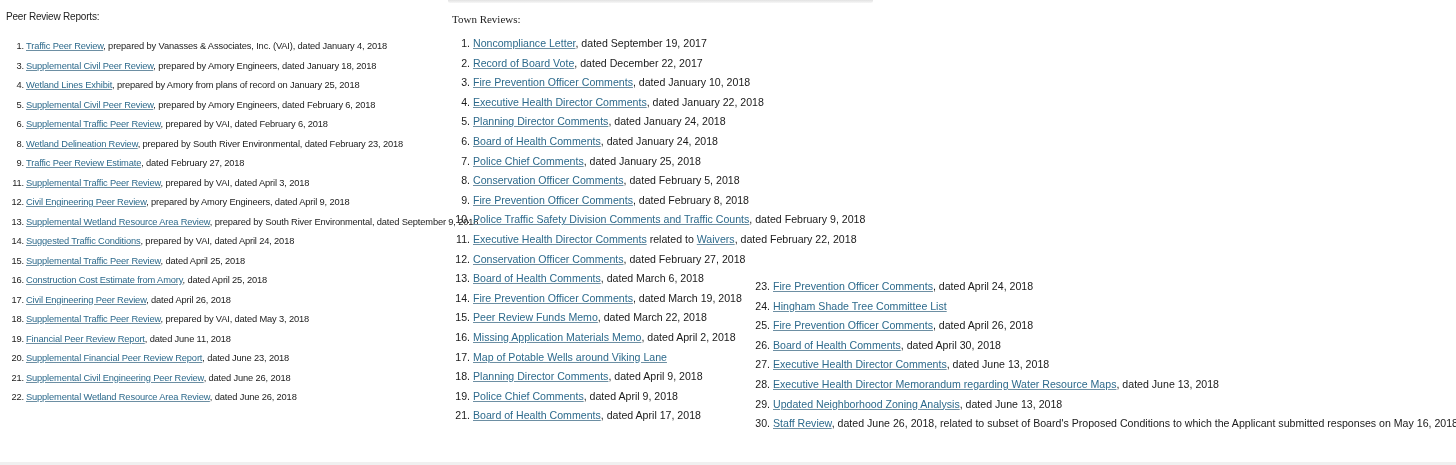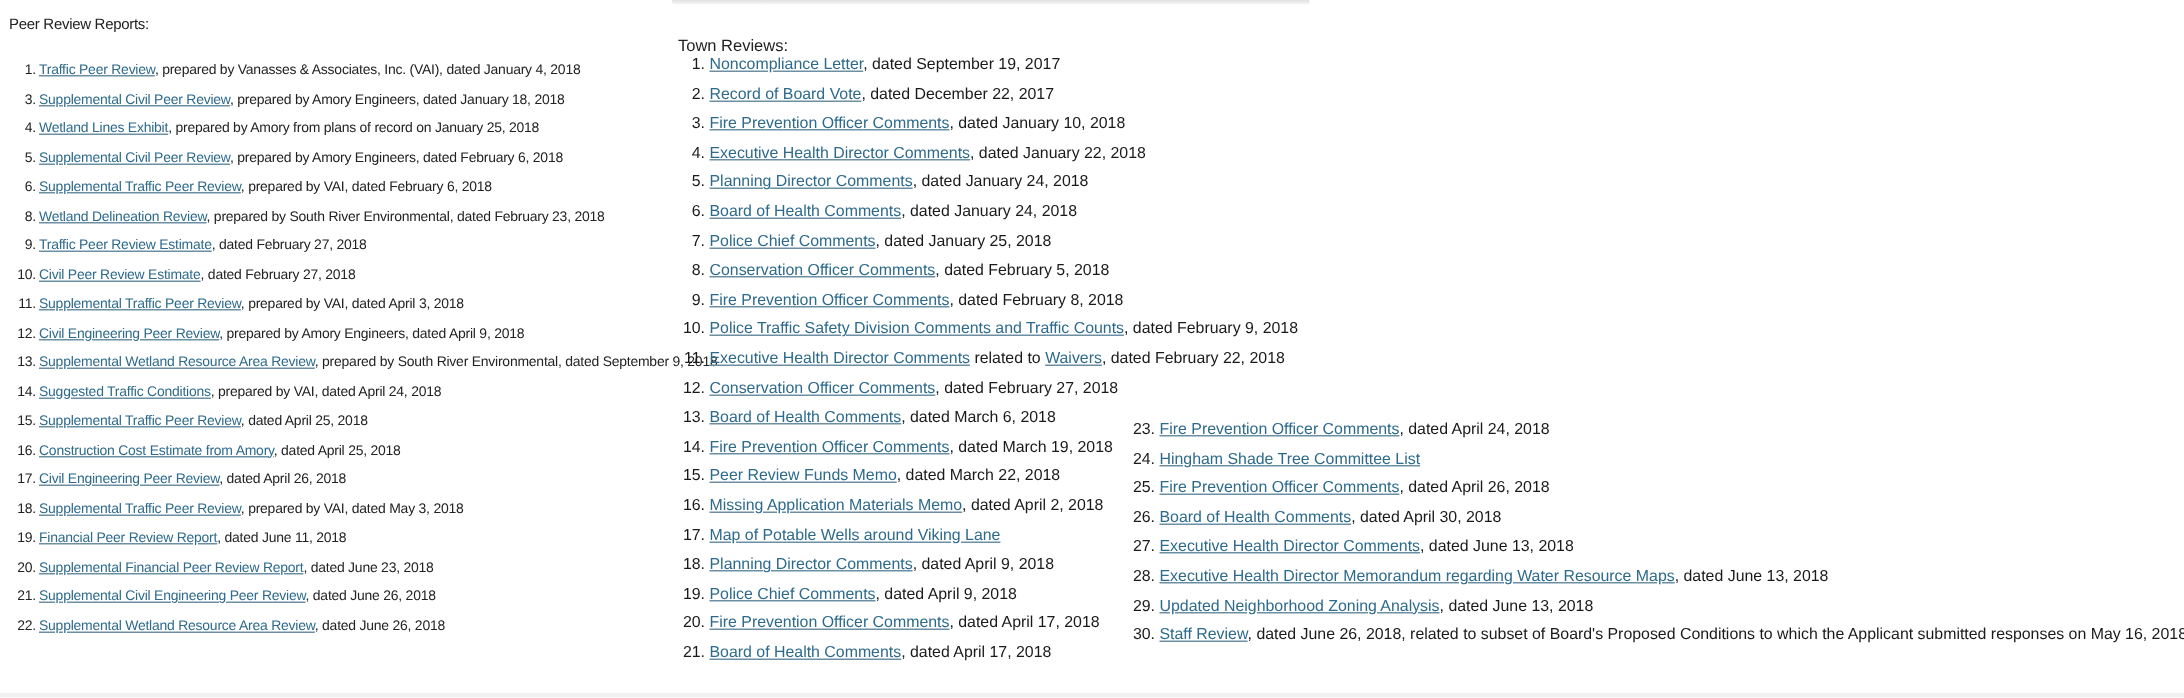--- a/index.html
+++ b/index.html
@@ -4,42 +4,41 @@
 <style>
   html, body { margin: 0; padding: 0; background: #ffffff; }
   body { width: 1456px; height: 465px; position: relative; overflow: hidden; color: #1a1a1a; }
   .left-panel { position: absolute; left: 0; top: 0; width: 448px; height: 465px; font-family: "Liberation Sans", sans-serif; }
   .left-heading { position: absolute; left: 6px; top: 11px; font-size: 10px; color: #222; letter-spacing: -0.2px; }
   .left-list { position: absolute; left: 0; top: 37px; margin: 0; padding: 0; list-style: none; }
   .left-list li { position: relative; height: 19.5px; line-height: 19.5px; font-size: 9.3px; white-space: nowrap; letter-spacing: -0.15px; color: #222; }
   .left-list .num { display: inline-block; width: 24px; text-align: right; margin-right: 2px; }
   .right-panel { position: absolute; left: 448px; top: 0; width: 1008px; height: 465px; font-family: "Liberation Sans", sans-serif; }
   .top-shadow { position: absolute; left: 0; top: 0; width: 425px; height: 3px; background: linear-gradient(#e2e2e2, #f7f7f7); border-radius: 0 0 2px 2px; }
-  .right-heading { position: absolute; left: 4px; top: 25px; font-size: 11px; color: #222; }
+  .right-heading { position: absolute; left: 4px; top: 13px; font-size: 11px; color: #222; font-family: Liberation Serif, serif; }
   .town-list-a { position: absolute; left: 0; top: 34px; margin: 0; padding: 0; list-style: none; }
   .town-list-b { position: absolute; left: 300px; top: 277px; margin: 0; padding: 0; list-style: none; }
   .town-list-a li, .town-list-b li { height: 19.6px; line-height: 19.6px; font-size: 10.6px; white-space: nowrap; color: #1a1a1a; }
   .town-list-a .num, .town-list-b .num { display: inline-block; width: 22px; text-align: right; margin-right: 3px; }
   a.doc-link { color: #2d6a8c; text-decoration: underline; text-decoration-color: #6d8fa3; cursor: pointer; }
   .bottom-rule { position: absolute; left: 0; top: 462px; width: 1456px; height: 3px; background: #f0f0f0; }
 </style>
 </head>
 <body>
 
 <div class="left-panel">
   <div class="left-heading">Peer Review Reports:</div>
   <ol class="left-list" id="peer-list">
       <li><span class="num">1.</span><a class="doc-link">Traffic Peer Review</a><span>, prepared by Vanasses &amp; Associates, Inc. (VAI), dated January 4, 2018</span></li>
       <li><span class="num">3.</span><a class="doc-link">Supplemental Civil Peer Review</a><span>, prepared by Amory Engineers, dated January 18, 2018</span></li>
       <li><span class="num">4.</span><a class="doc-link">Wetland Lines Exhibit</a><span>, prepared by Amory from plans of record on January 25, 2018</span></li>
       <li><span class="num">5.</span><a class="doc-link">Supplemental Civil Peer Review</a><span>, prepared by Amory Engineers, dated February 6, 2018</span></li>
       <li><span class="num">6.</span><a class="doc-link">Supplemental Traffic Peer Review</a><span>, prepared by VAI, dated February 6, 2018</span></li>
       <li><span class="num">8.</span><a class="doc-link">Wetland Delineation Review</a><span>, prepared by South River Environmental, dated February 23, 2018</span></li>
       <li><span class="num">9.</span><a class="doc-link">Traffic Peer Review Estimate</a><span>, dated February 27, 2018</span></li>
-      <li><span class="num">10.</span><a class="doc-link">Civil Peer Review Estimate</a><span>, dated February 27, 2018</span></li>
       <li><span class="num">11.</span><a class="doc-link">Supplemental Traffic Peer Review</a><span>, prepared by VAI, dated April 3, 2018</span></li>
       <li><span class="num">12.</span><a class="doc-link">Civil Engineering Peer Review</a><span>, prepared by Amory Engineers, dated April 9, 2018</span></li>
       <li><span class="num">13.</span><a class="doc-link">Supplemental Wetland Resource Area Review</a><span>, prepared by South River Environmental, dated September 9, 2018</span></li>
       <li><span class="num">14.</span><a class="doc-link">Suggested Traffic Conditions</a><span>, prepared by VAI, dated April 24, 2018</span></li>
       <li><span class="num">15.</span><a class="doc-link">Supplemental Traffic Peer Review</a><span>, dated April 25, 2018</span></li>
       <li><span class="num">16.</span><a class="doc-link">Construction Cost Estimate from Amory</a><span>, dated April 25, 2018</span></li>
       <li><span class="num">17.</span><a class="doc-link">Civil Engineering Peer Review</a><span>, dated April 26, 2018</span></li>
       <li><span class="num">18.</span><a class="doc-link">Supplemental Traffic Peer Review</a><span>, prepared by VAI, dated May 3, 2018</span></li>
       <li><span class="num">19.</span><a class="doc-link">Financial Peer Review Report</a><span>, dated June 11, 2018</span></li>
       <li><span class="num">20.</span><a class="doc-link">Supplemental Financial Peer Review Report</a><span>, dated June 23, 2018</span></li>
@@ -64,21 +63,20 @@
       <li><span class="num">10.</span><a class="doc-link">Police Traffic Safety Division Comments and Traffic Counts</a><span>, dated February 9, 2018</span></li>
       <li><span class="num">11.</span><a class="doc-link">Executive Health Director Comments</a><span> related to </span><a class="doc-link">Waivers</a><span>, dated February 22, 2018</span></li>
       <li><span class="num">12.</span><a class="doc-link">Conservation Officer Comments</a><span>, dated February 27, 2018</span></li>
       <li><span class="num">13.</span><a class="doc-link">Board of Health Comments</a><span>, dated March 6, 2018</span></li>
       <li><span class="num">14.</span><a class="doc-link">Fire Prevention Officer Comments</a><span>, dated March 19, 2018</span></li>
       <li><span class="num">15.</span><a class="doc-link">Peer Review Funds Memo</a><span>, dated March 22, 2018</span></li>
       <li><span class="num">16.</span><a class="doc-link">Missing Application Materials Memo</a><span>, dated April 2, 2018</span></li>
       <li><span class="num">17.</span><a class="doc-link">Map of Potable Wells around Viking Lane</a><span></span></li>
       <li><span class="num">18.</span><a class="doc-link">Planning Director Comments</a><span>, dated April 9, 2018</span></li>
       <li><span class="num">19.</span><a class="doc-link">Police Chief Comments</a><span>, dated April 9, 2018</span></li>
-      <li><span class="num">20.</span><a class="doc-link">Fire Prevention Officer Comments</a><span>, dated April 17, 2018</span></li>
       <li><span class="num">21.</span><a class="doc-link">Board of Health Comments</a><span>, dated April 17, 2018</span></li>
     </ol>
   <ol class="town-list-b" id="town-list-b">
       <li><span class="num">23.</span><a class="doc-link">Fire Prevention Officer Comments</a><span>, dated April 24, 2018</span></li>
       <li><span class="num">24.</span><a class="doc-link">Hingham Shade Tree Committee List</a><span></span></li>
       <li><span class="num">25.</span><a class="doc-link">Fire Prevention Officer Comments</a><span>, dated April 26, 2018</span></li>
       <li><span class="num">26.</span><a class="doc-link">Board of Health Comments</a><span>, dated April 30, 2018</span></li>
       <li><span class="num">27.</span><a class="doc-link">Executive Health Director Comments</a><span>, dated June 13, 2018</span></li>
       <li><span class="num">28.</span><a class="doc-link">Executive Health Director Memorandum regarding Water Resource Maps</a><span>, dated June 13, 2018</span></li>
       <li><span class="num">29.</span><a class="doc-link">Updated Neighborhood Zoning Analysis</a><span>, dated June 13, 2018</span></li>

